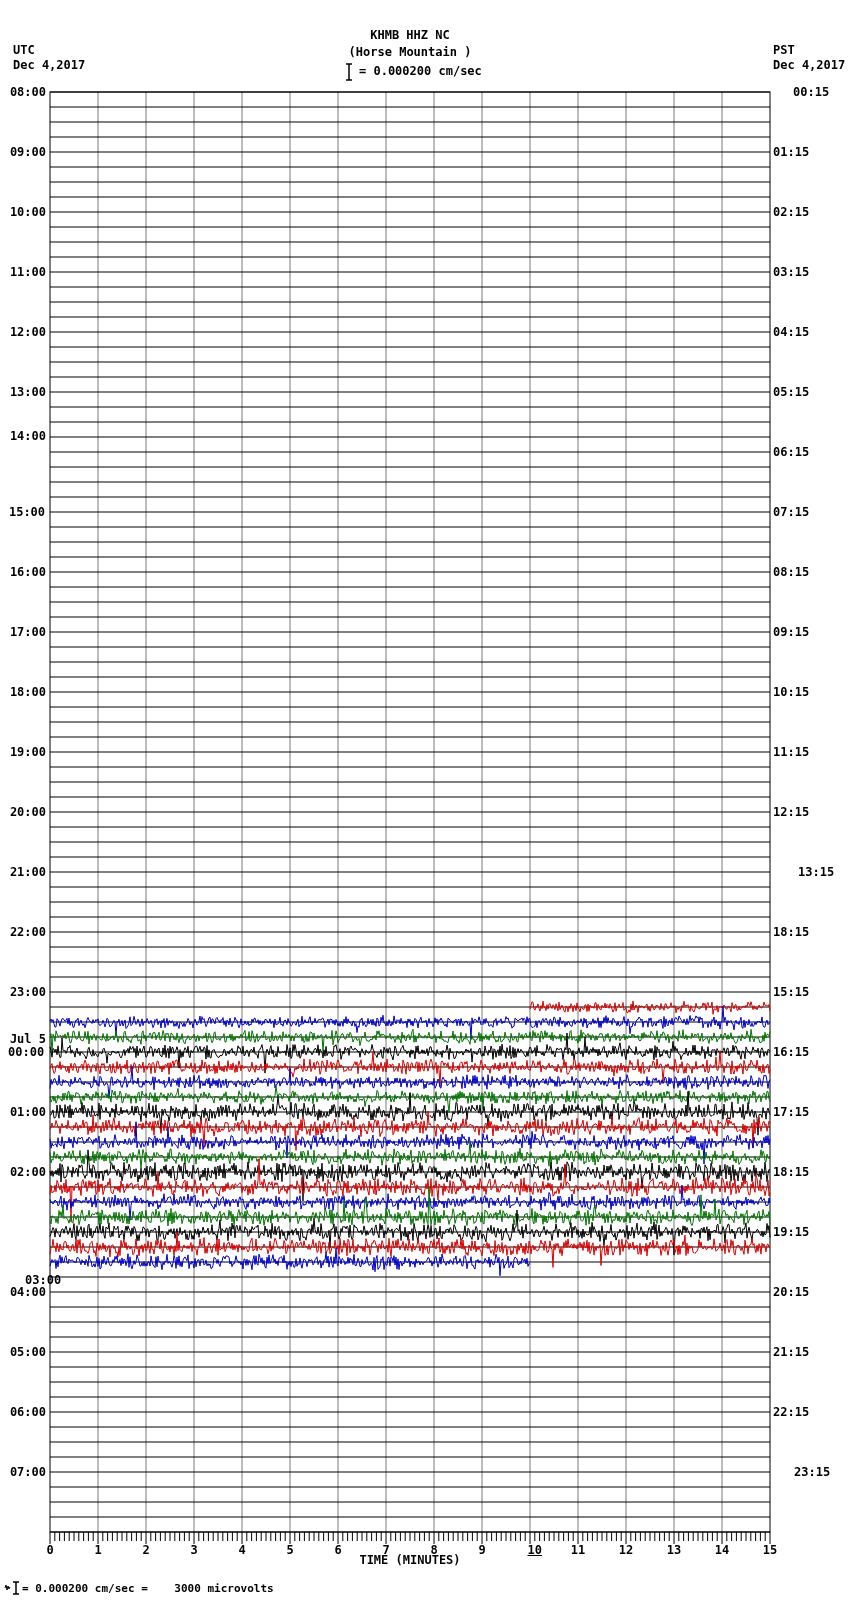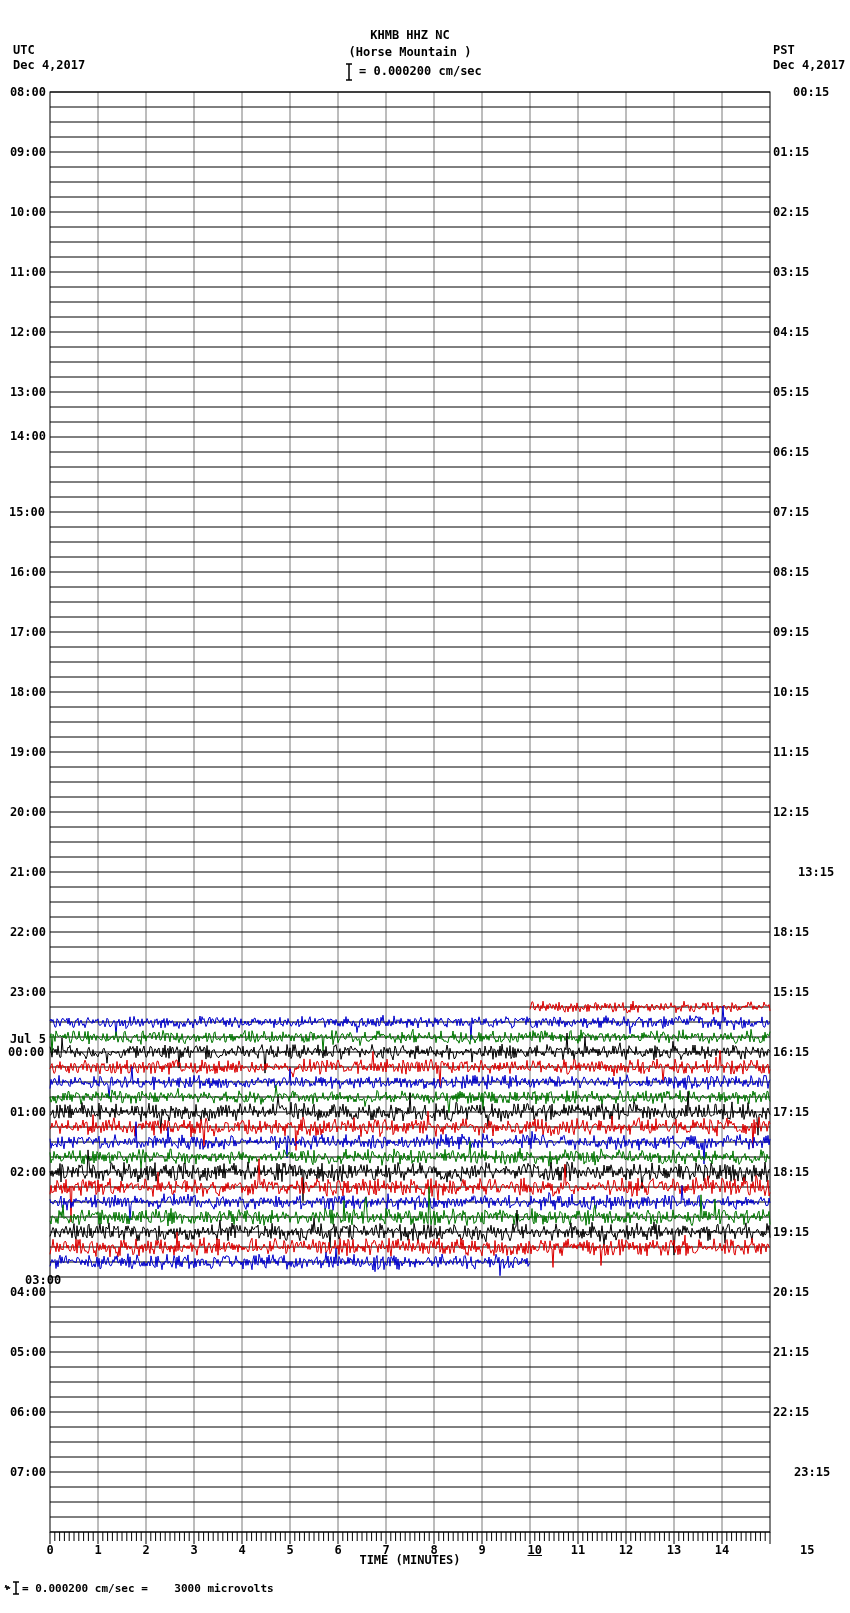--- a/index.html
+++ b/index.html
@@ -381,21 +381,21 @@
       <div class="lbl" style="left: 278px; width: 24px; text-align: center; top: 1544px;">5</div>
       <div class="lbl" style="left: 326px; width: 24px; text-align: center; top: 1544px;">6</div>
       <div class="lbl" style="left: 374px; width: 24px; text-align: center; top: 1544px;">7</div>
       <div class="lbl" style="left: 422px; width: 24px; text-align: center; top: 1544px;">8</div>
       <div class="lbl" style="left: 470px; width: 24px; text-align: center; top: 1544px;">9</div>
       <div class="lbl" style="left: 518px; width: 24px; text-align: right; top: 1544px; text-decoration: underline;">10</div>
       <div class="lbl" style="left: 566px; width: 24px; text-align: center; top: 1544px;">11</div>
       <div class="lbl" style="left: 614px; width: 24px; text-align: center; top: 1544px;">12</div>
       <div class="lbl" style="left: 662px; width: 24px; text-align: center; top: 1544px;">13</div>
       <div class="lbl" style="left: 710px; width: 24px; text-align: center; top: 1544px;">14</div>
-      <div class="lbl" style="left: 800px; width: 24px; top: 1544px;">15</div>
+      <div class="lbl" style="left: 758px; width: 24px; text-align: center; top: 1544px;">15</div>
     </div>
 
   <div class="lbl ctr x-axis-title">TIME (MINUTES)</div>
 
   <svg width="18" height="18" style="position:absolute;left:4px;top:1579px;">
     <polyline points="1,9 2,6 3,11 4,7 5,10 6,8" fill="none" stroke="#000" stroke-width="1"></polyline>
     <line x1="12" y1="3" x2="12" y2="15" stroke="#000" stroke-width="1.5"></line>
     <line x1="9" y1="3" x2="15" y2="3" stroke="#000" stroke-width="1.5"></line>
     <line x1="9" y1="15" x2="15" y2="15" stroke="#000" stroke-width="1.5"></line>
   </svg>

